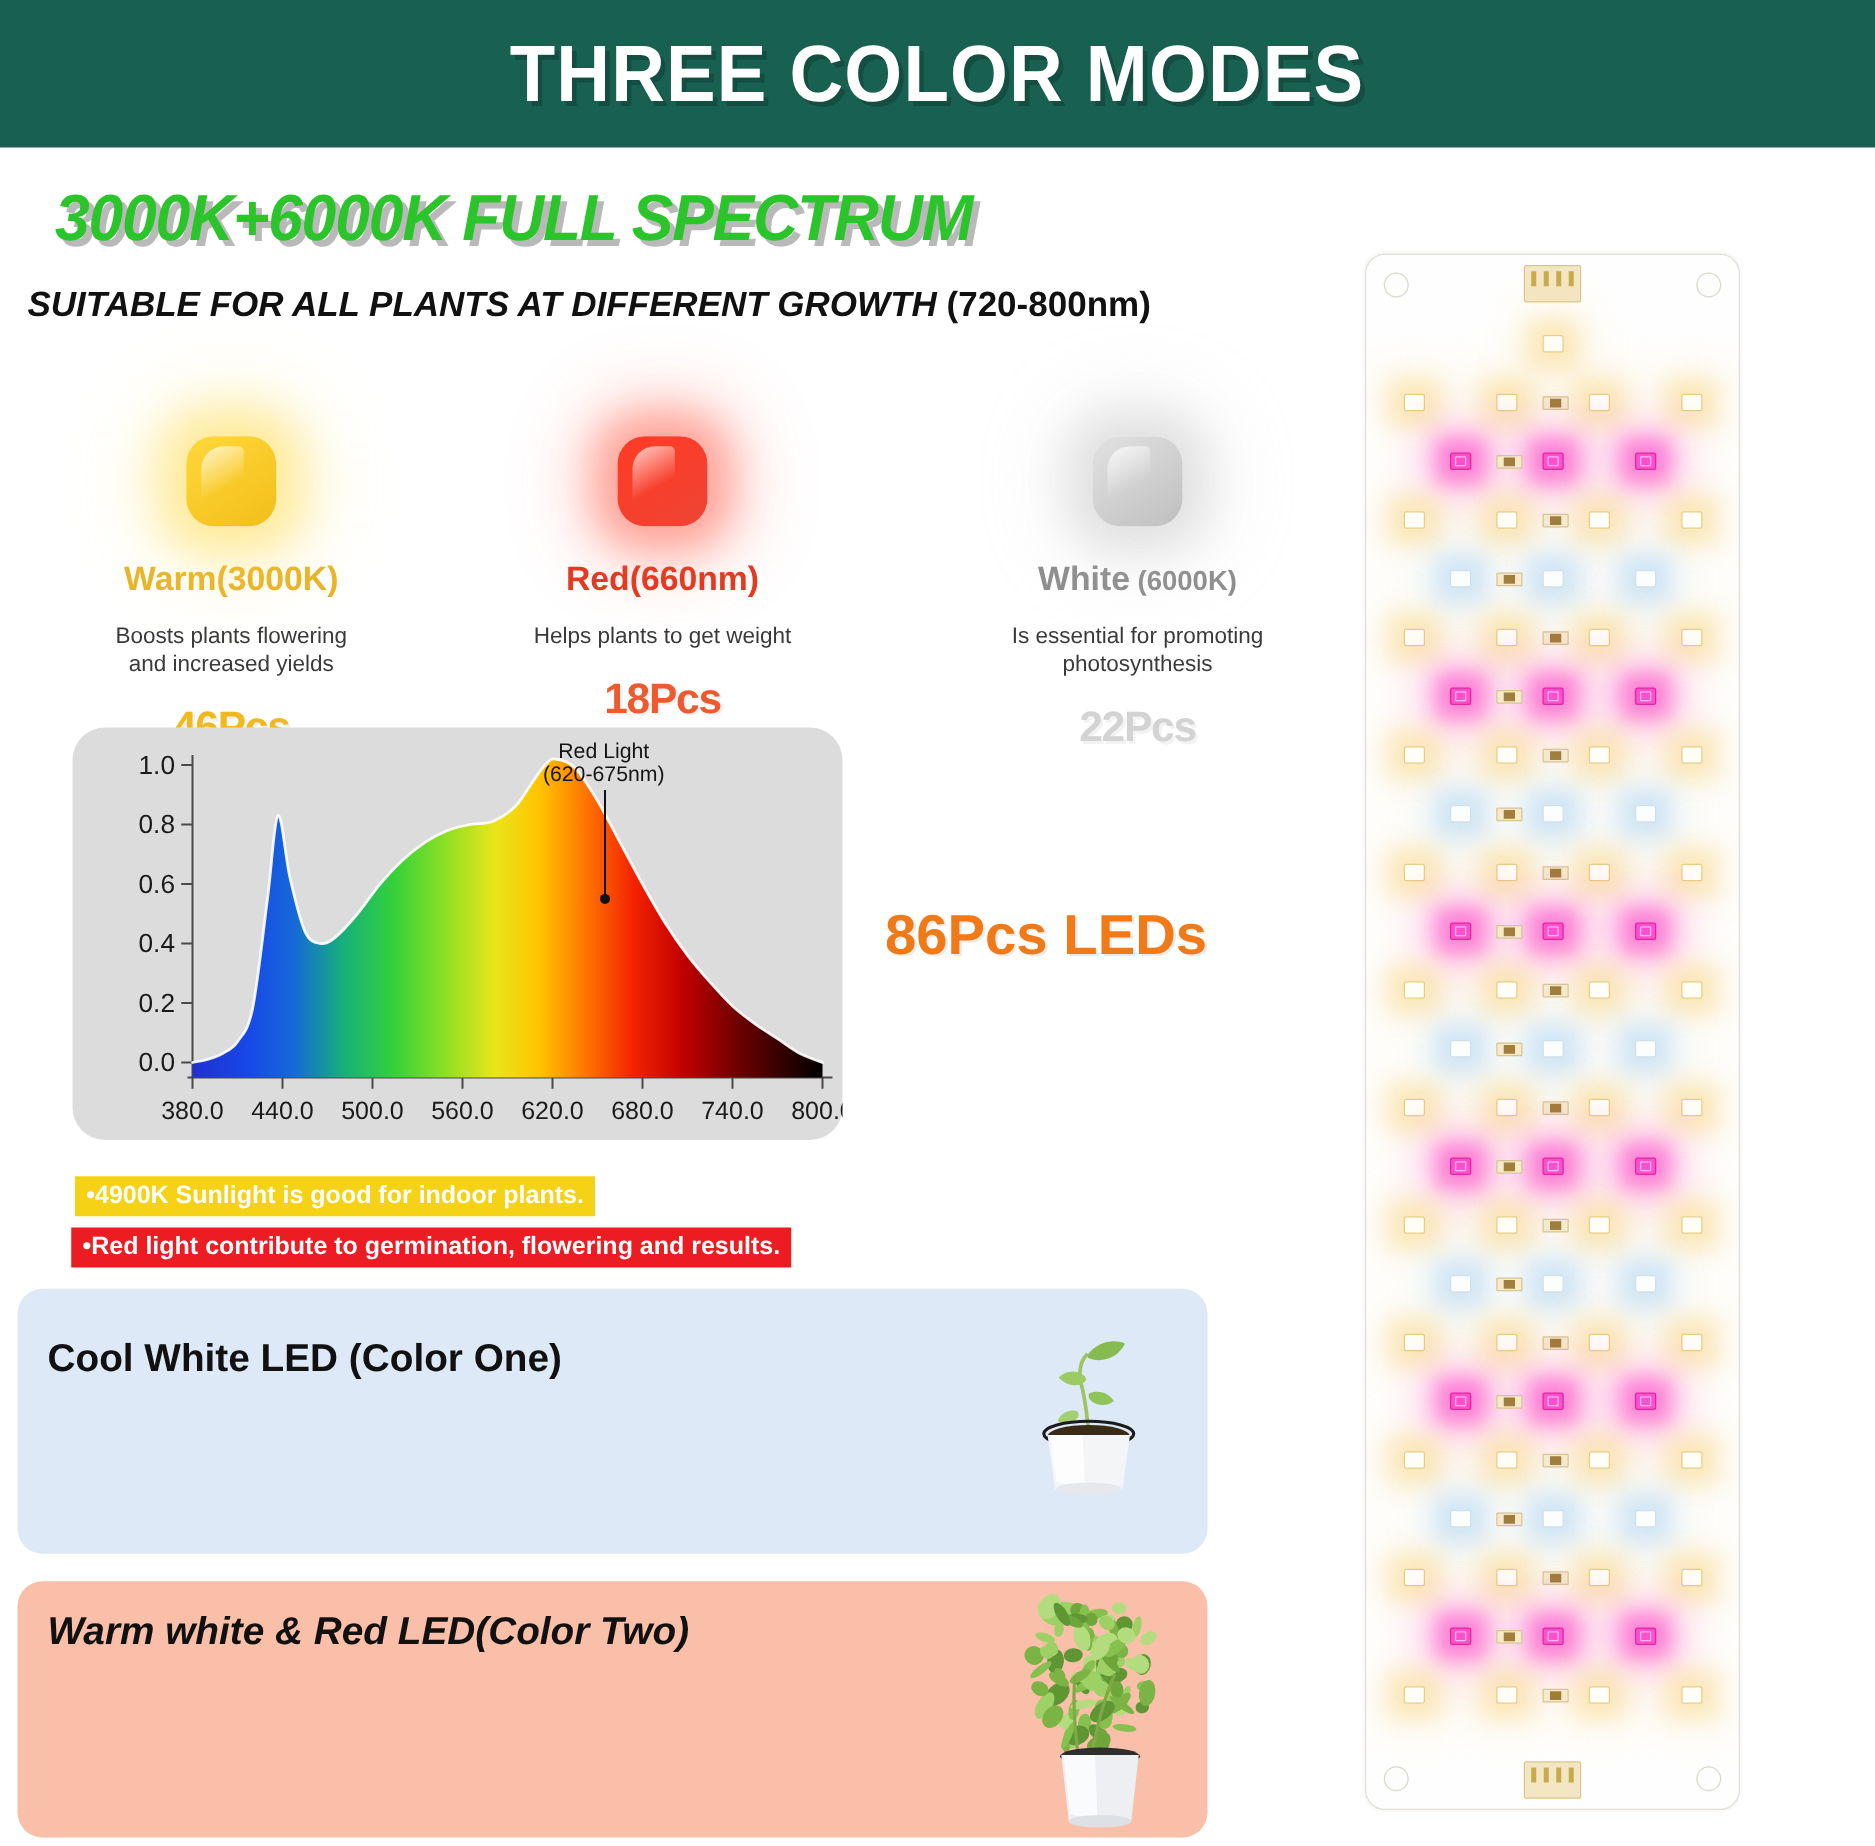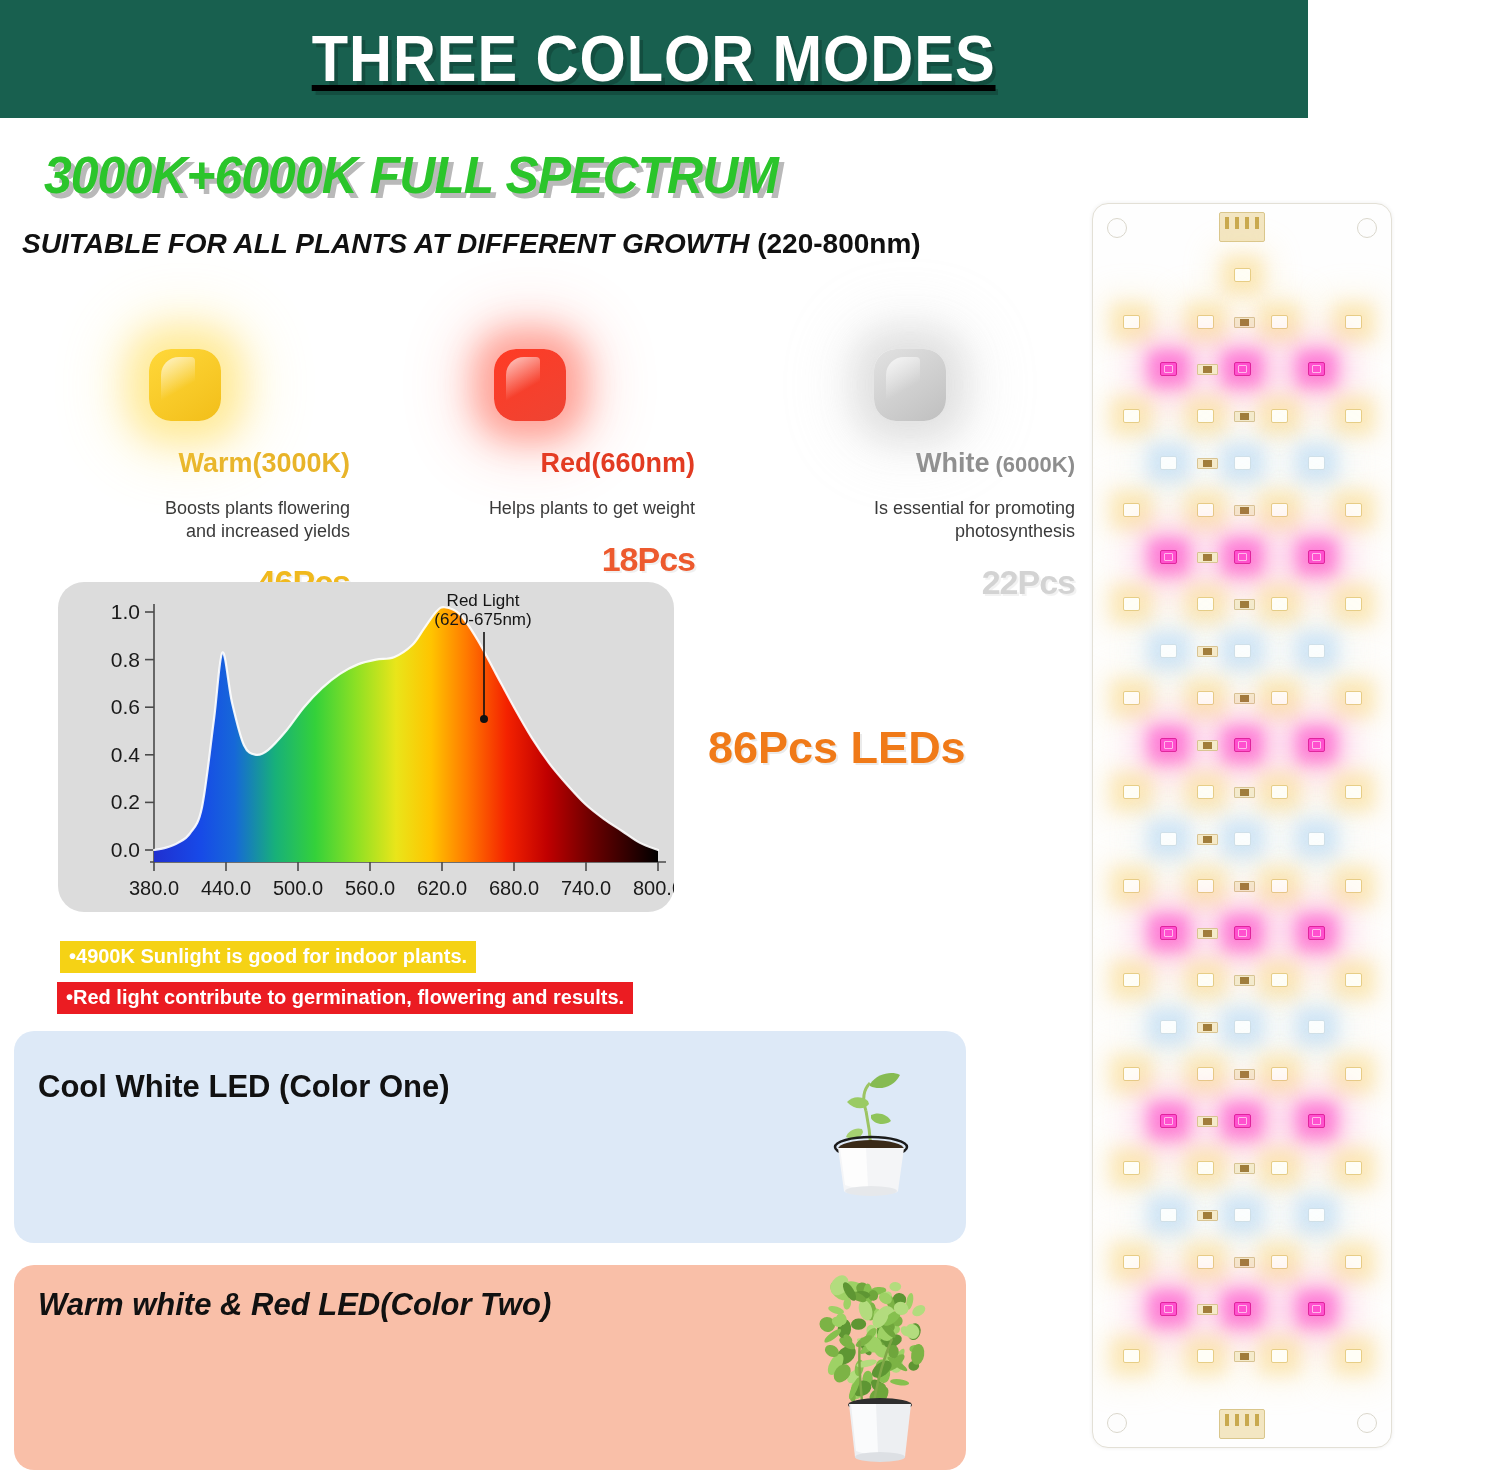--- a/index.html
+++ b/index.html
@@ -6,23 +6,23 @@
   html,body { width:1500px; height:1477px; }
   body {
     font-family:"Liberation Sans", sans-serif;
     background:#ffffff;
     position:relative;
     overflow:hidden;
   }
 
   
   .header-banner{
-    position:absolute; left:0; top:0; width:1308px; height:118px;
+    position:absolute; left:0; top:0; width:1500px; height:118px;
     background:#18604F;
-    display:flex; align-items:center; justify-content:center;text-decoration:underline;
+    display:flex; align-items:center; justify-content:center;
   }
   .header-banner .title{
     color:#ffffff;
     font-size:64px;
     font-weight:bold;
     letter-spacing:1px;
     transform:scaleX(0.93);
     text-shadow:4px 4px 0 rgba(0,0,0,0.18);
     white-space:nowrap;
   }
@@ -44,21 +44,21 @@
     color:#111111;
     white-space:nowrap;
   }
   .subline .range{ font-style:normal; font-weight:bold; }
 
   
   .modes{
     position:absolute; left:20px; top:330px; width:1010px; height:250px;
   }
   .mode{
-    position:absolute; top:0; width:330px; text-align:right;
+    position:absolute; top:0; width:330px; text-align:center;
   }
   .mode.m1{ left:0px; }
   .mode.m2{ left:345px; }
   .mode.m3{ left:725px; }
 
   .chip-wrap{ height:110px; display:flex; align-items:center; justify-content:center; }
   .chip{
     width:72px; height:72px; border-radius:22px; position:relative;
   }
   .chip::after{
@@ -201,21 +201,21 @@
 </head>
 <body>
 
 <div class="header-banner">
   <div class="title">THREE COLOR MODES</div>
 </div>
 
 <div class="headline">3000K+6000K FULL SPECTRUM</div>
 <div class="subline">
   <span>SUITABLE FOR ALL PLANTS AT DIFFERENT GROWTH</span>
-  <span class="range">(220-800nm)</span>
+  <span class="range">(720-800nm)</span>
 </div>
 
 <div class="modes">
 
   <div class="mode m1">
     <div class="chip-wrap">
       <div class="chip warm"></div>
     </div>
     <div class="mode-title">Warm(3000K)</div>
     <div class="mode-desc">

